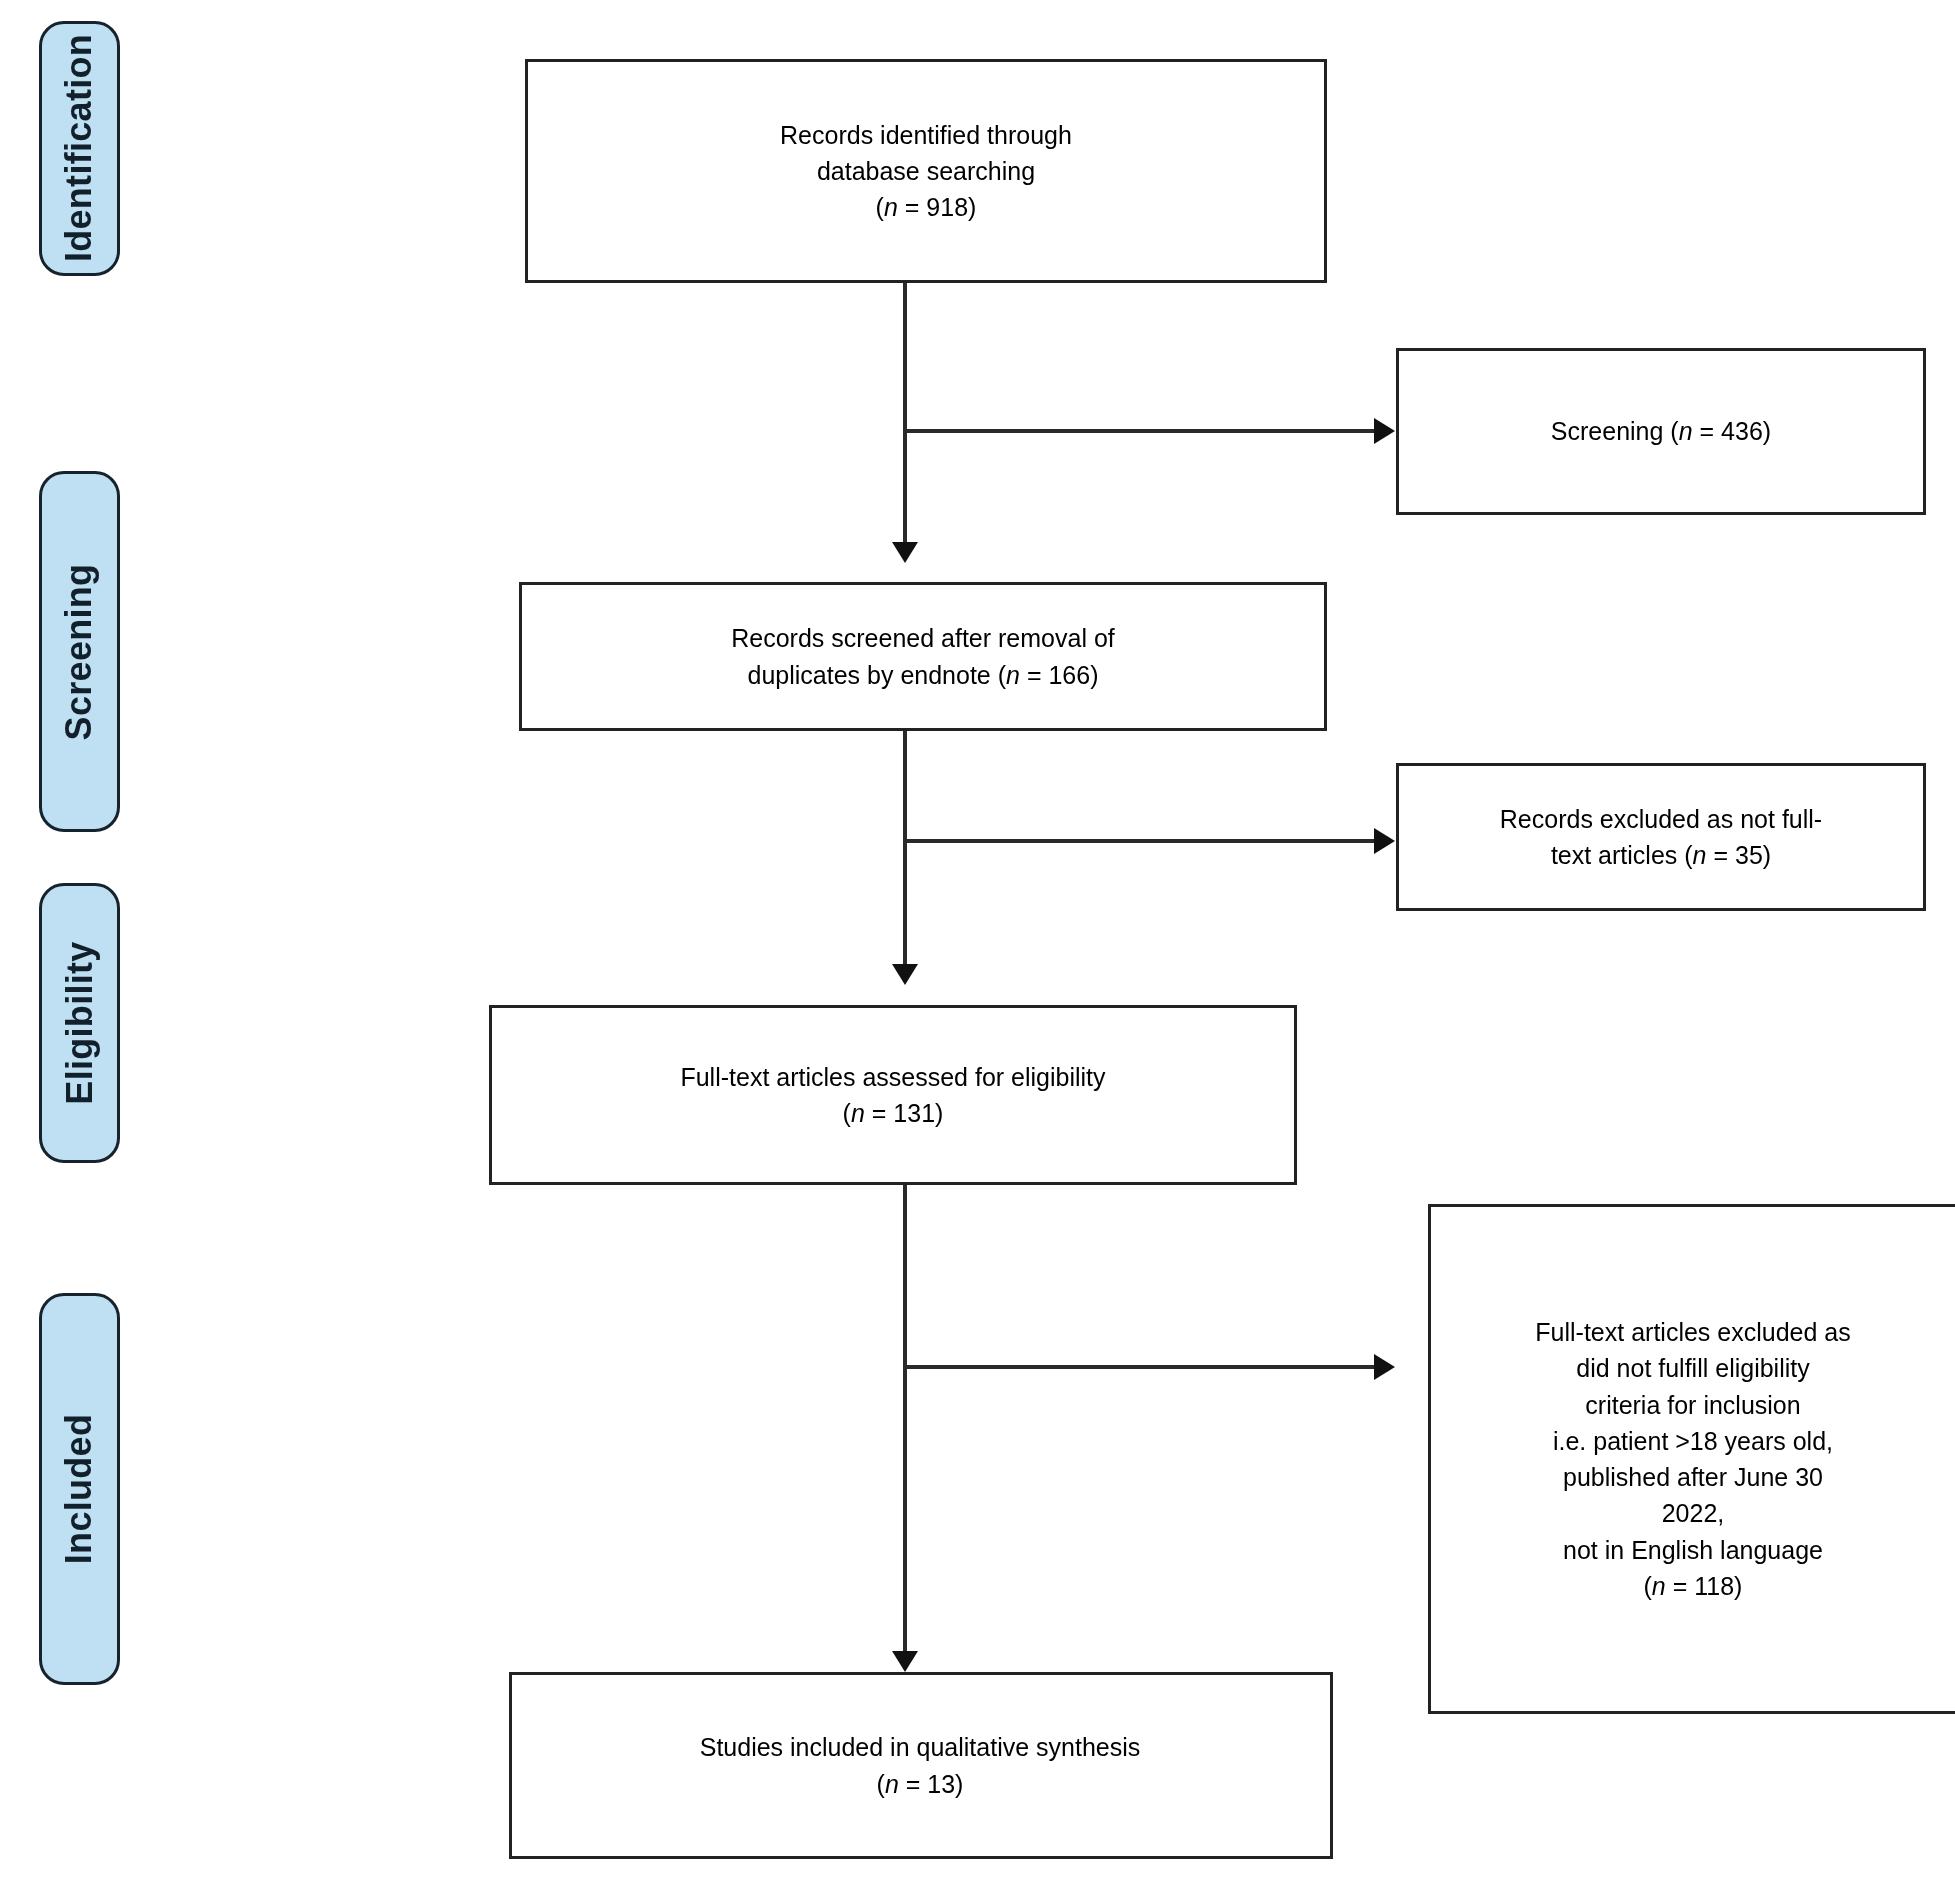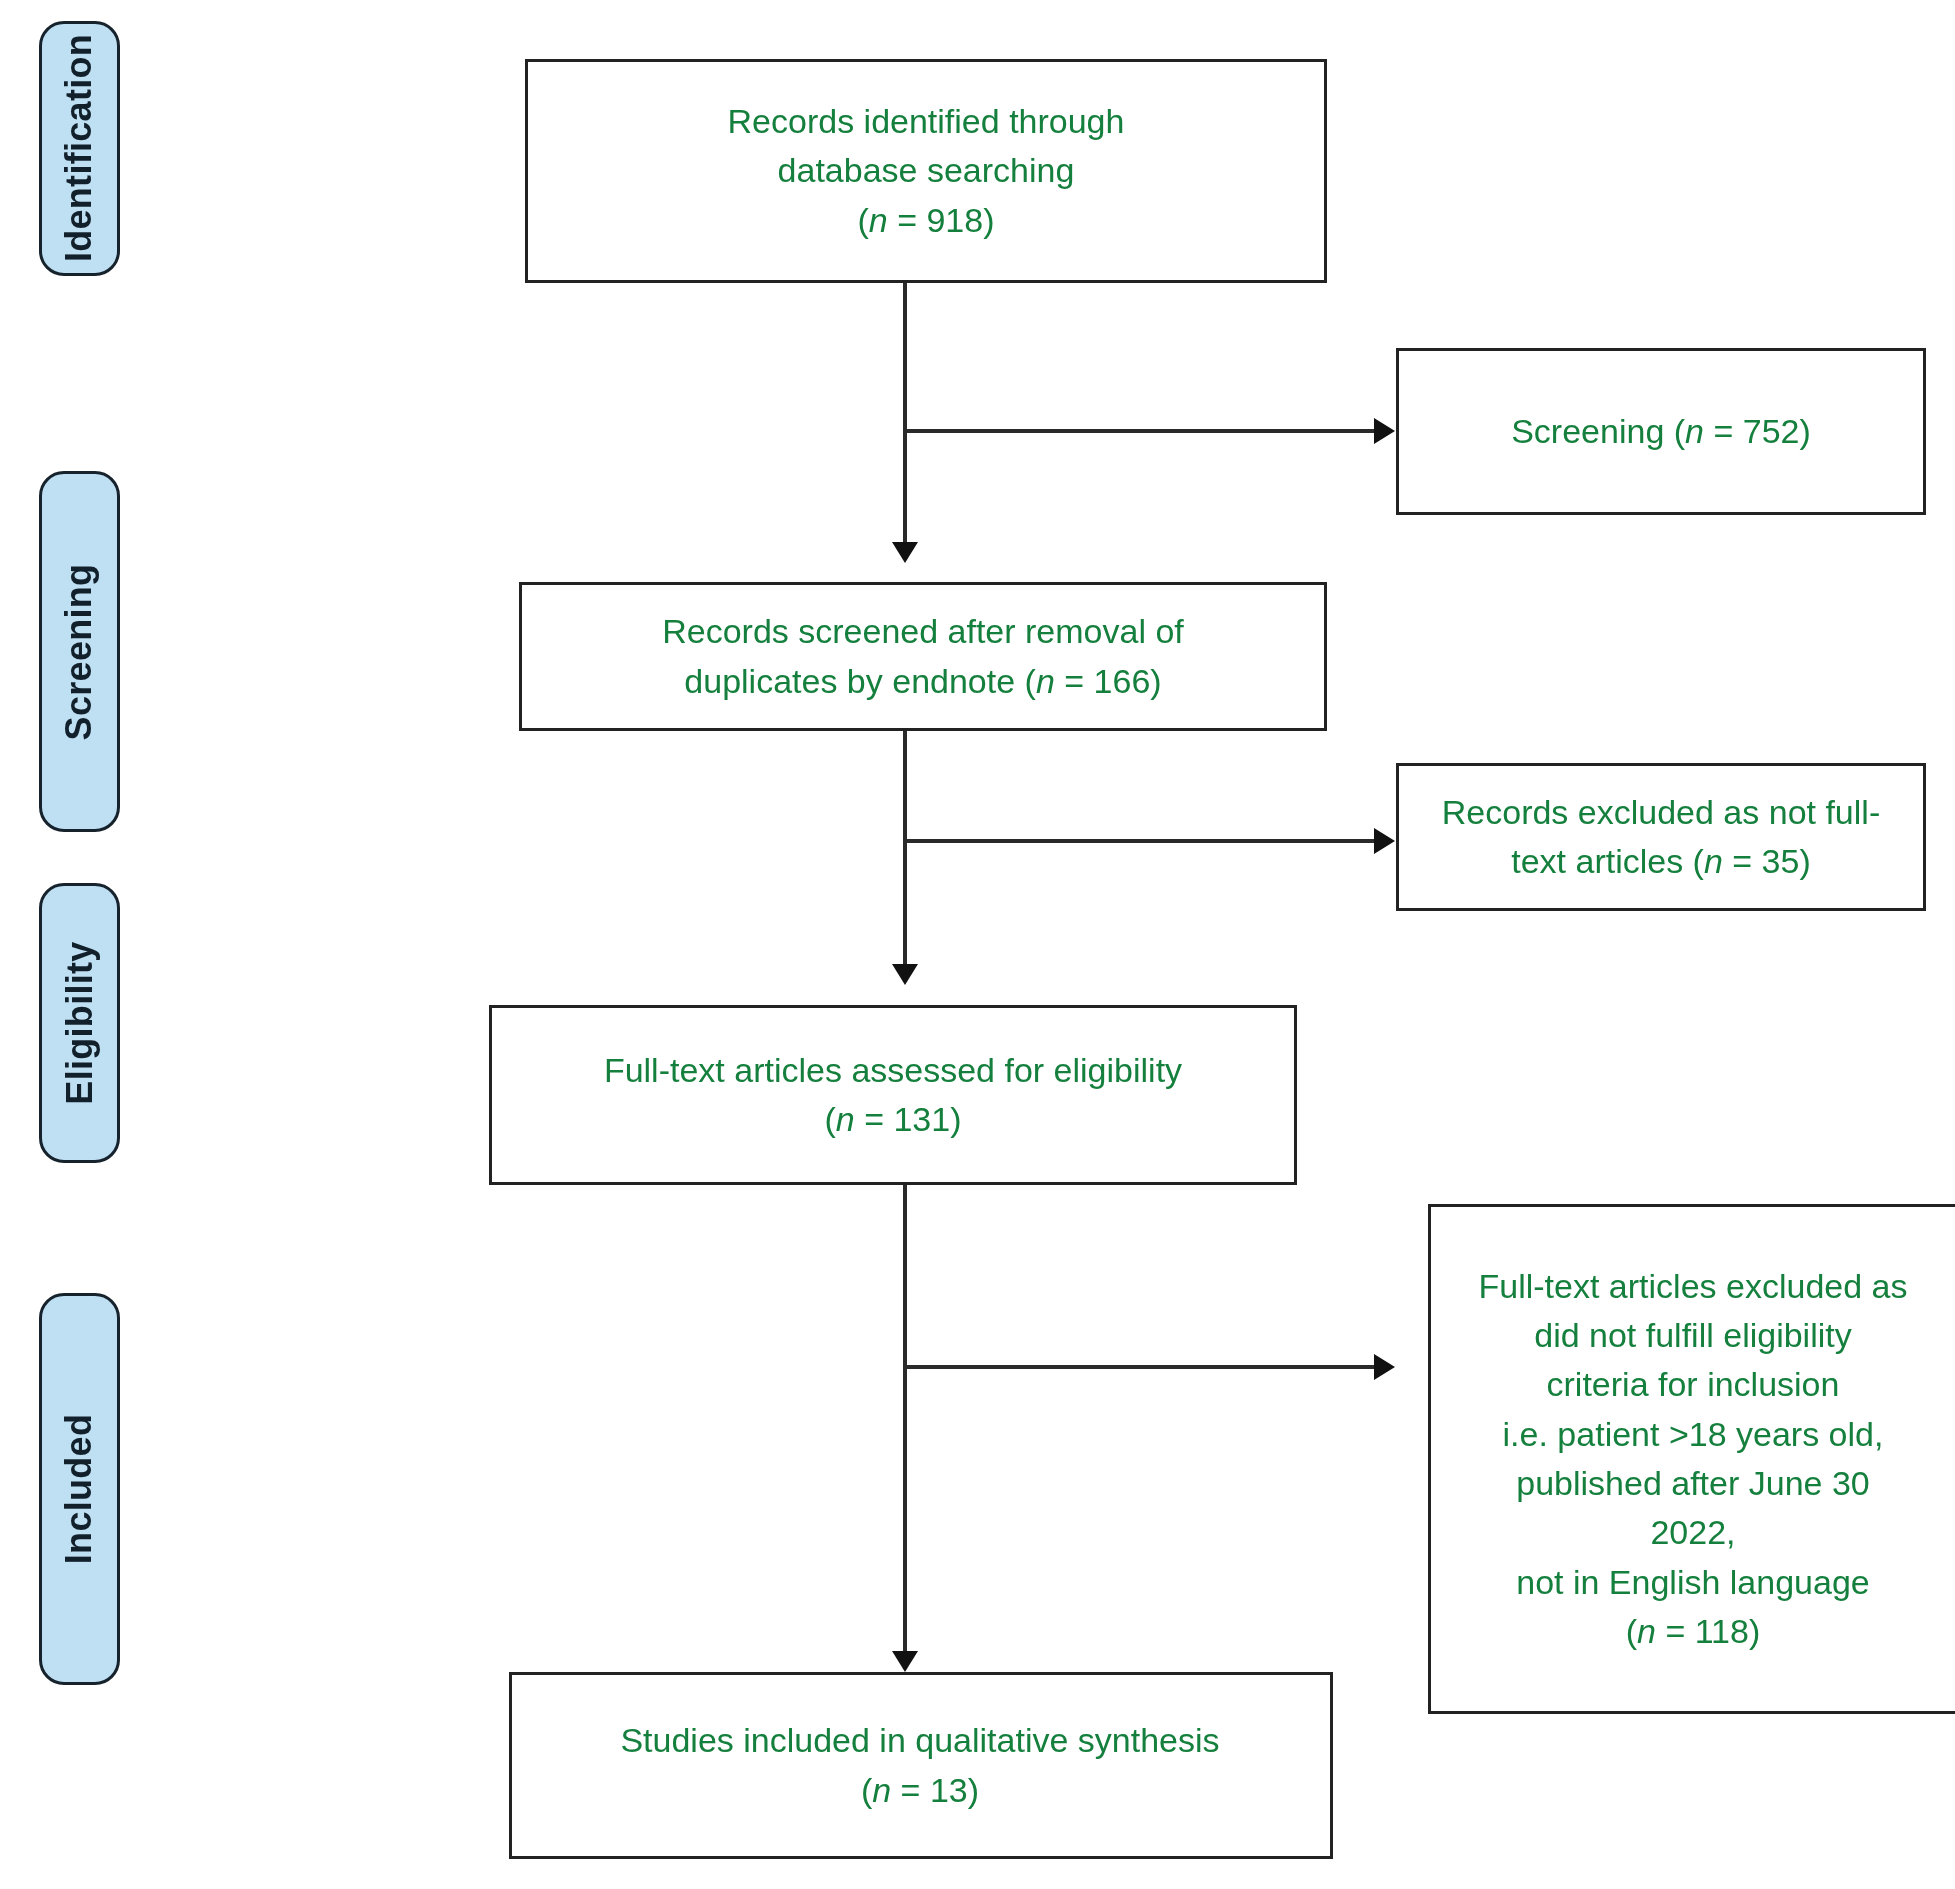--- a/index.html
+++ b/index.html
@@ -40,23 +40,23 @@
     background:#ffffff;
     border:3.1px solid #222222;
     box-sizing:border-box;
     display:flex;
     align-items:center;
     justify-content:center;
     text-align:center;
     padding:6.2px 16px;
   }
   .flow-text{
-    font-size:34px;
+    font-size:25px;
     line-height:1.45;
-    color:#15803d;
+    color:#000000;
   }
   .flow-text .it{font-style:italic;}
 
   
   .vline{
     position:absolute;
     width:3.7px;
     background:#2a2a2a;
   }
   .hline{
@@ -142,21 +142,21 @@
 
   <div class="flow-box" style="left:509px; top:1672px; width:824px; height:187px;padding-left:14px;">
     <div class="flow-text">
       <div>Studies included in qualitative synthesis</div>
       <div><span>(</span><span class="it">n</span><span> = 13)</span></div>
     </div>
   </div>
 
   <div class="flow-box" style="left:1396px; top:348px; width:530px; height:167px;">
     <div class="flow-text">
-      <div><span>Screening (</span><span class="it">n</span><span> = 752)</span></div>
+      <div><span>Screening (</span><span class="it">n</span><span> = 436)</span></div>
     </div>
   </div>
 
   <div class="flow-box" style="left:1396px; top:763px; width:530px; height:148px;">
     <div class="flow-text">
       <div>Records excluded as not full-</div>
       <div><span>text articles (</span><span class="it">n</span><span> = 35)</span></div>
     </div>
   </div>
 

